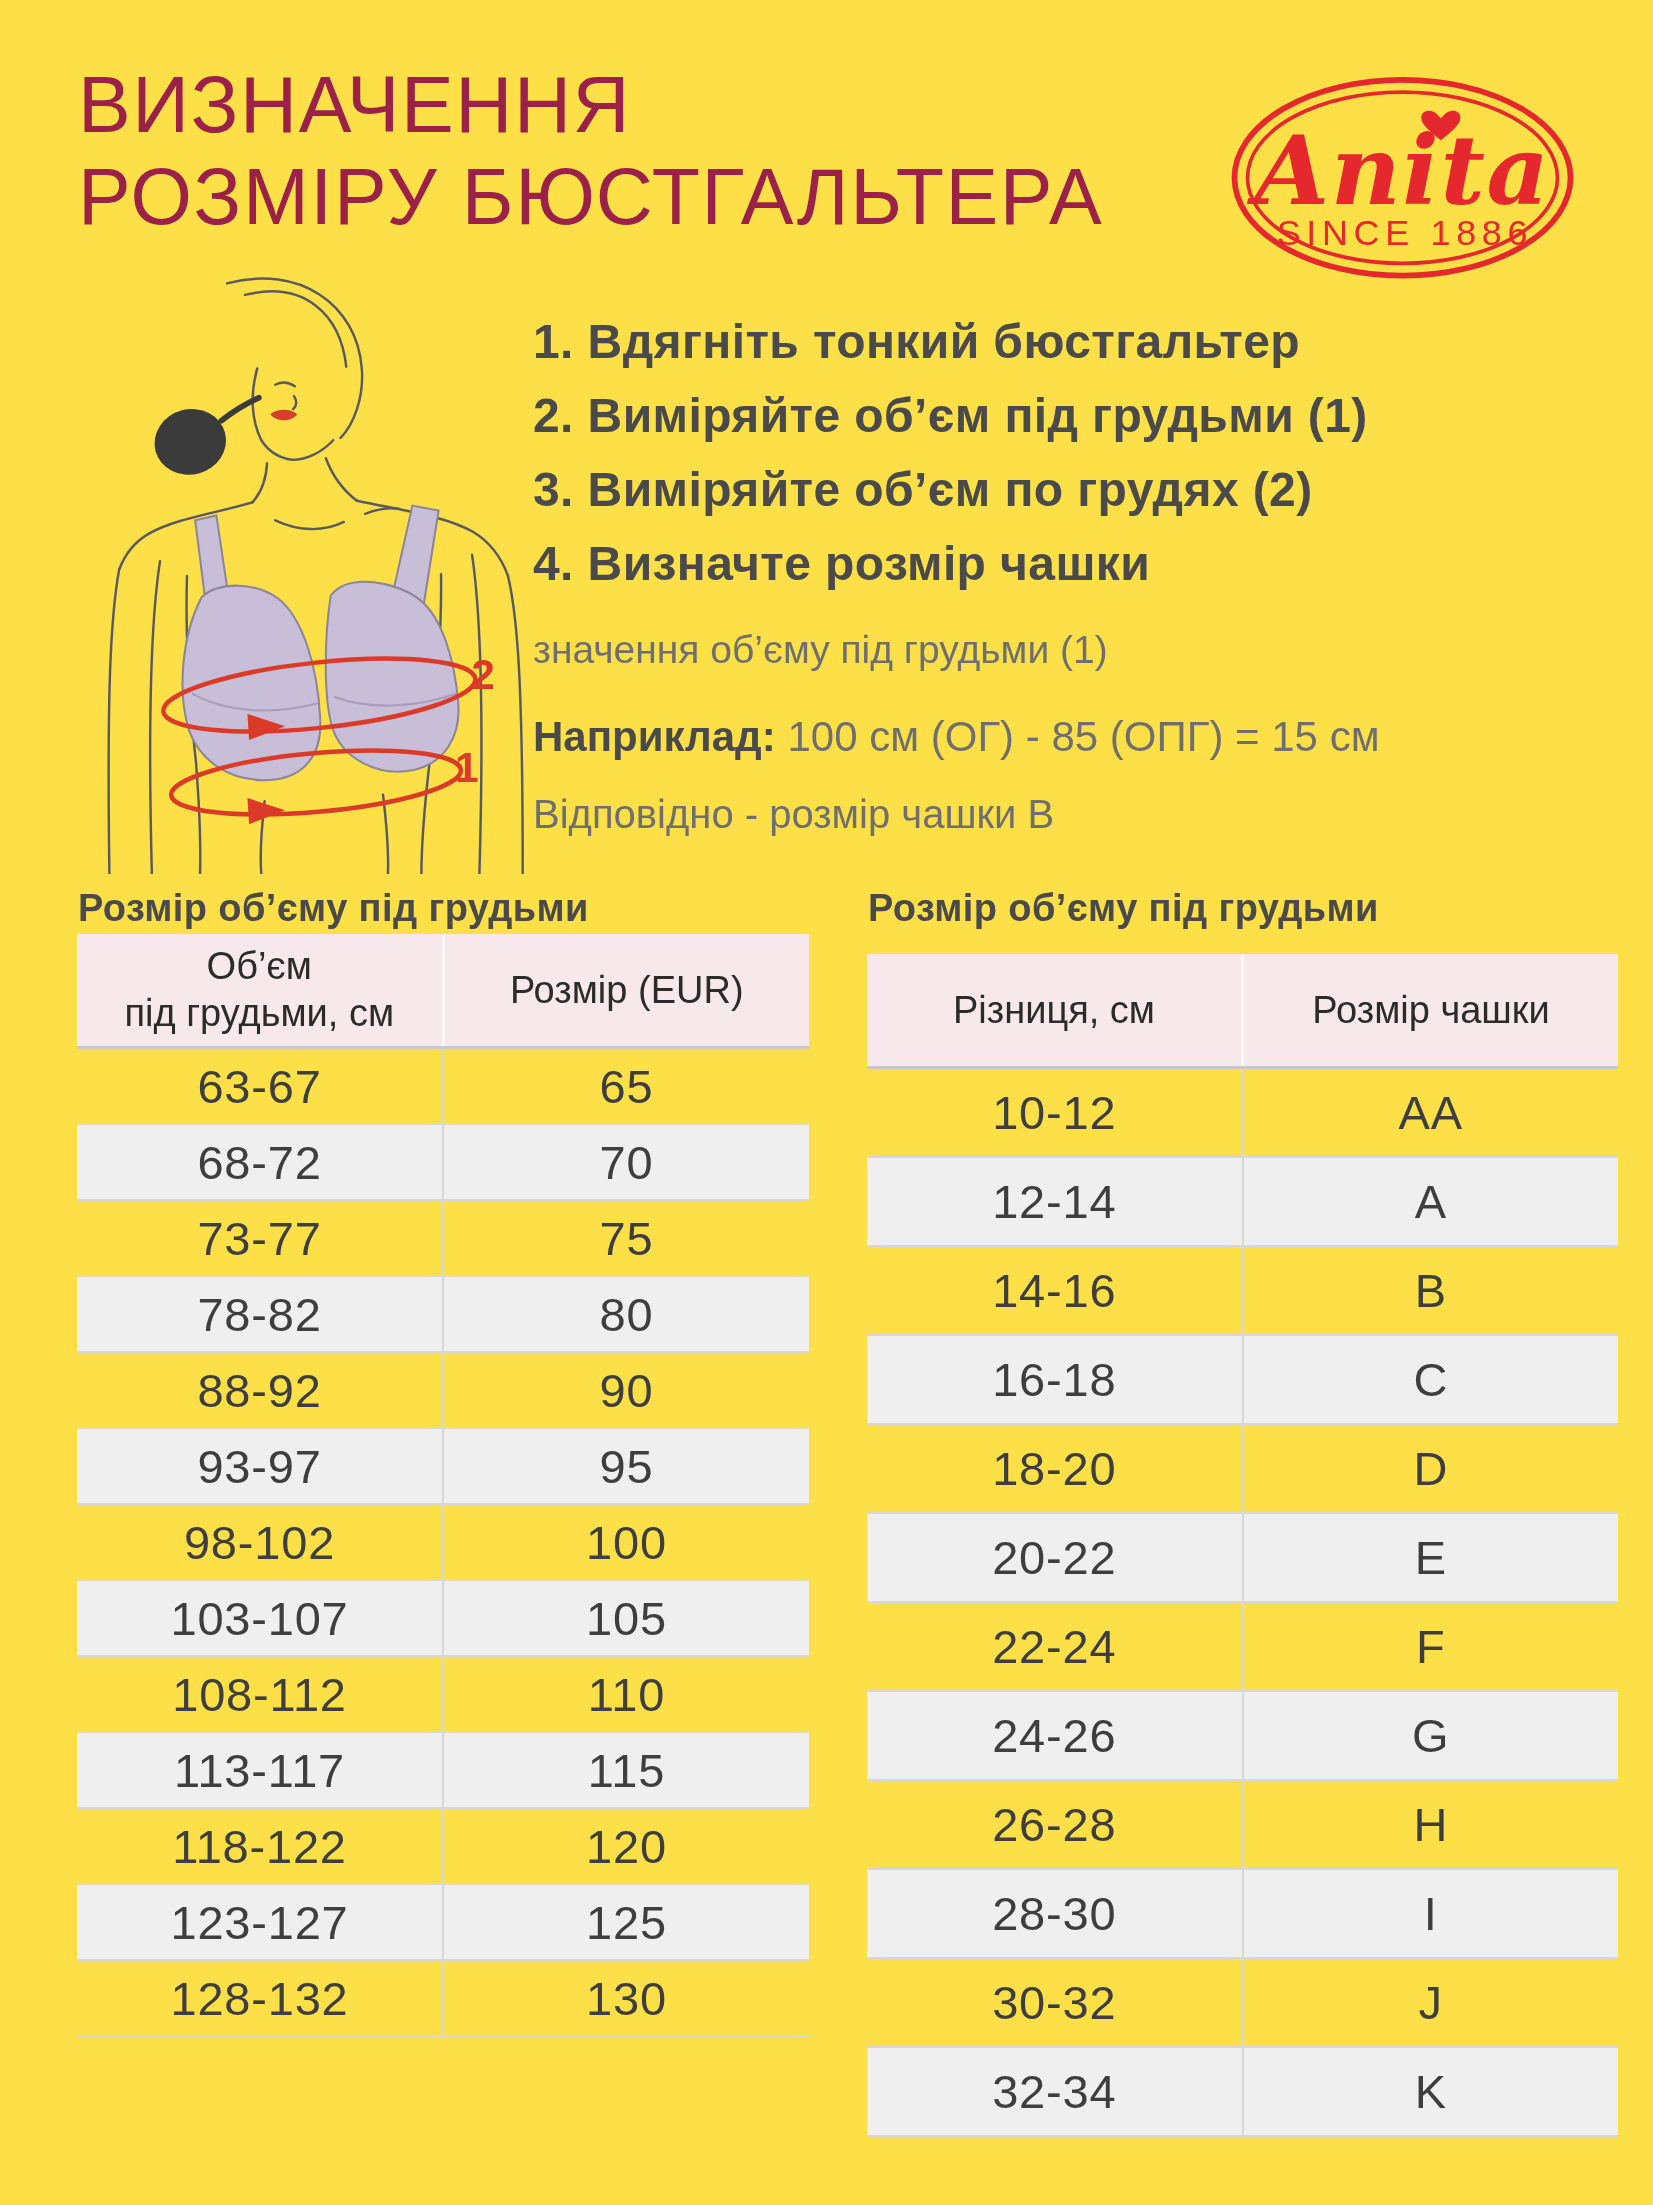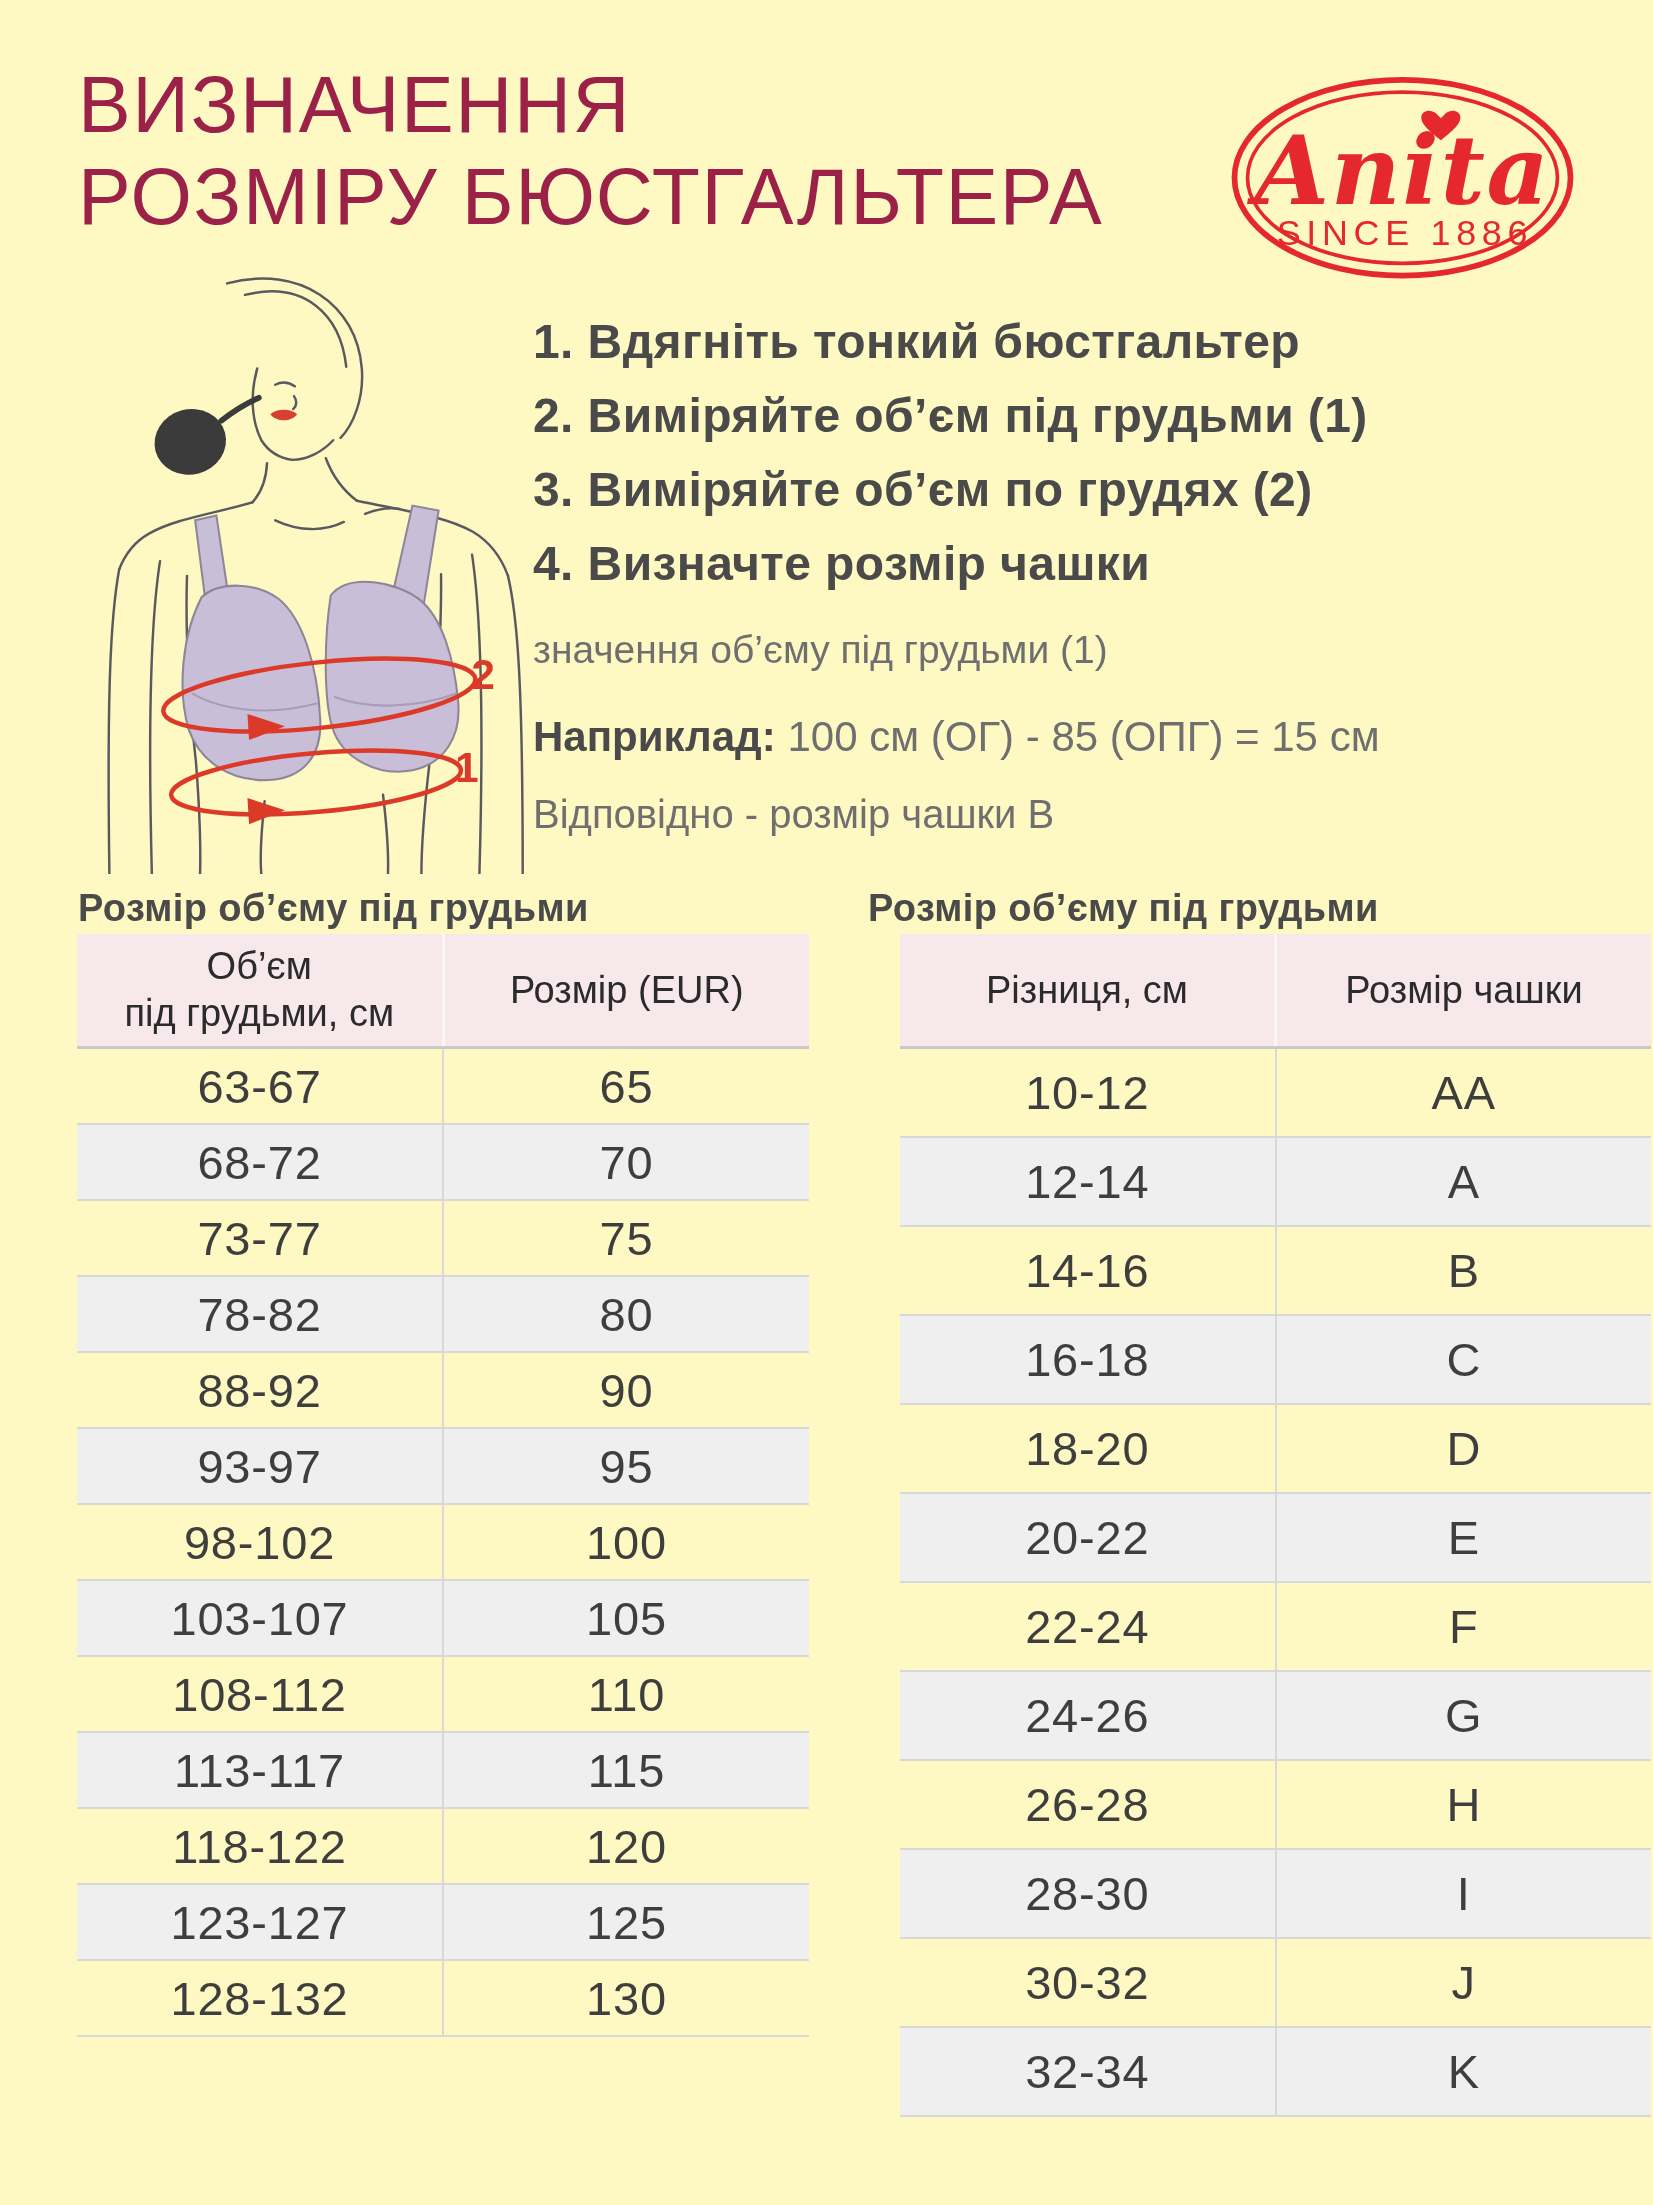--- a/index.html
+++ b/index.html
@@ -1,18 +1,18 @@
 <!DOCTYPE html>
 <html style="font-size:13px"><head>
 <meta charset="utf-8">
 <style>
   html,body{margin:0;padding:0;background:#ffffff;}
   body{width:1654px;height:2205px;position:relative;overflow:hidden;
        font-family:"Liberation Sans",sans-serif;}
-  .page{position:absolute;inset:0;background:#fef9c3;}
+  .page{position:absolute;inset:0;background:#fde047;}
 
   
   .page-title{position:absolute;left:78px;top:59px;color:#9b2148;
               font-weight:300;font-size:79px;line-height:92px;letter-spacing:1.6px;}
 
   
   .logo{position:absolute;left:1227px;top:75px;width:351px;height:208px;}
   .logo-brand{font-family:"DejaVu Serif",serif;font-style:italic;font-weight:700;
               font-size:118px;fill:#e5282e;letter-spacing:2px;}
   .logo-since{font-family:"Liberation Sans",sans-serif;font-weight:400;
@@ -35,21 +35,21 @@
 
   
   .table-title{position:absolute;top:887px;font-size:38px;font-weight:700;
                color:#4a4a4a;letter-spacing:0.4px;}
   #band-title{left:78px;}
   #cup-title{left:868px;}
 
   .size-table{position:absolute;top:934px;border-collapse:collapse;
               table-layout:fixed;}
   #band-table{left:77px;width:732px;}
-  #cup-table{left:900px;width:751px;}
+  #cup-table{left:867px;width:751px;margin-top:20px;}
 
   .size-table th{background:#f7e8ec;font-weight:400;font-size:38px;color:#2b2b2b;
                  height:112px;text-align:center;vertical-align:middle;
                  border-bottom:3.3px solid #c9c9c9;padding:0;}
   .size-table th:first-child{border-right:3.3px solid #fbf6f7;}
   .size-table th span{display:block;line-height:47px;}
 
   .size-table td{font-size:47px;color:#3e3e3e;text-align:center;
                  vertical-align:middle;border-top:2.5px solid #d8d8d8;padding:0;
                  letter-spacing:0.8px;}

